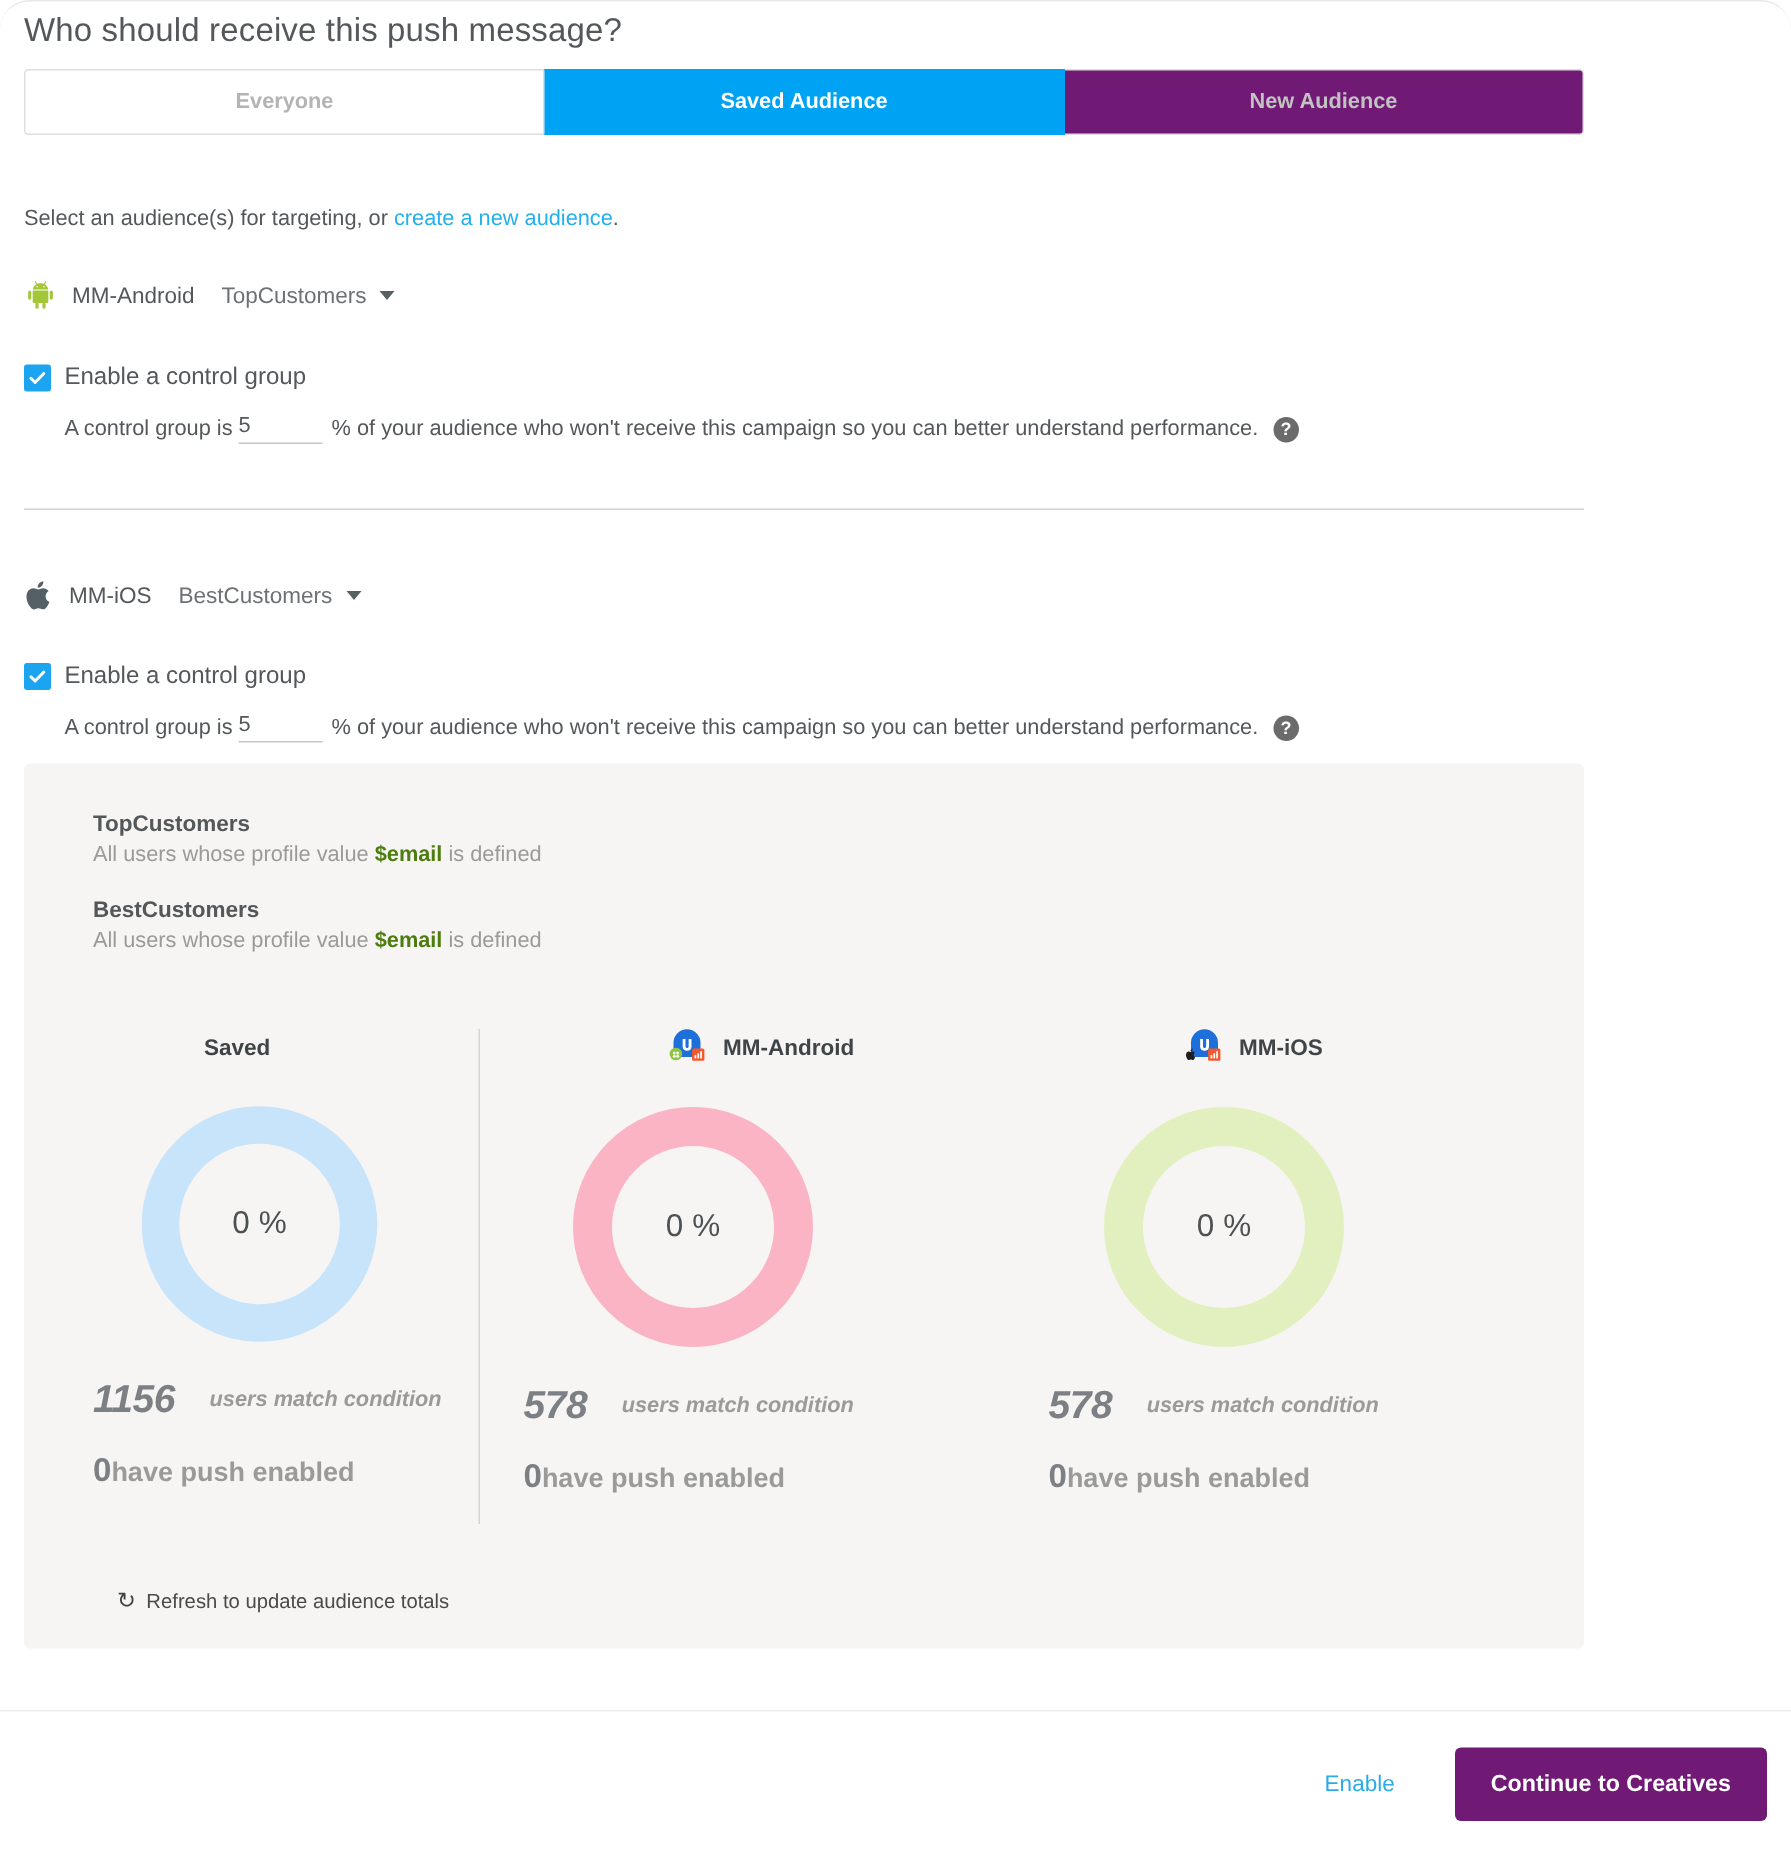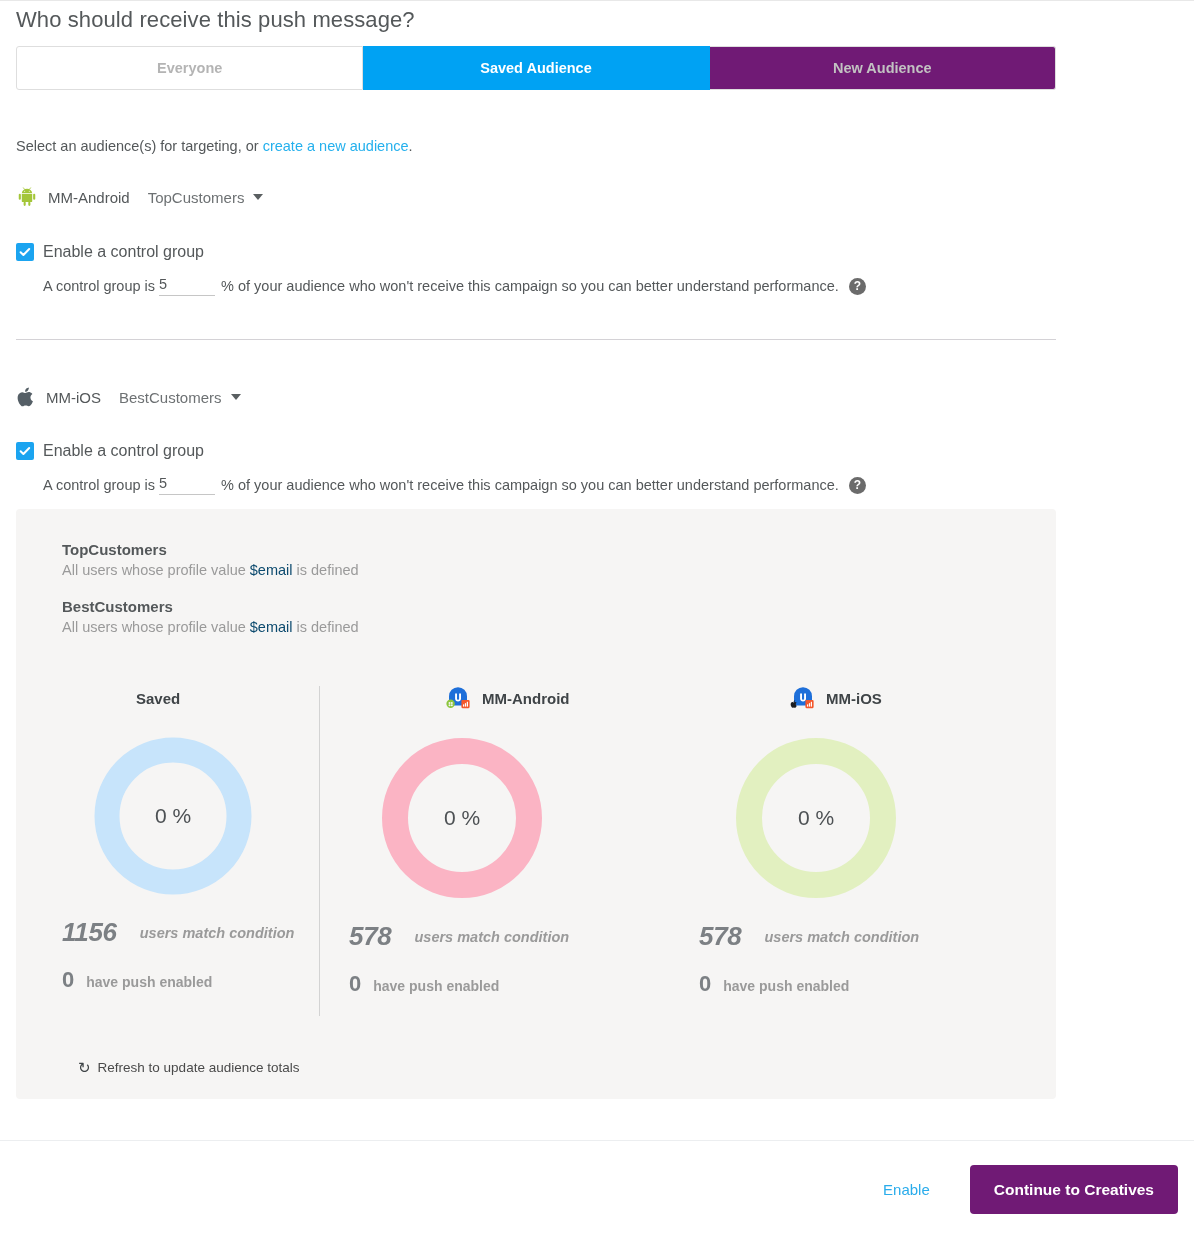--- a/index.html
+++ b/index.html
@@ -10,20 +10,21 @@
     color: #4a4a4a;
     -webkit-font-smoothing: antialiased;
   }
   .page {
     position: relative;
     width: 1194px;
     height: 1233px;
     overflow: hidden;
     background: #fff;
     border-top: 1px solid #e8e8e8;
+    border-radius: 20px;
   }
 
   
   .heading {
     position: absolute;
     left: 16px; top: 6px;
     font-size: 22px;
     font-weight: 400;
     color: #54585a;
     letter-spacing: 0.1px;
@@ -189,21 +190,21 @@
   .aud-def .ad-title {
     font-size: 15px;
     font-weight: 700;
     color: #54585a;
   }
   .aud-def .ad-sub {
     margin-top: 4px;
     font-size: 14.5px;
     color: #9a9a9a;
   }
-  .aud-def .ad-sub b { color: #0c4a6e; font-weight: 400; }
+  .aud-def .ad-sub b { color: #4d7c0f; font-weight: 700; }
 
   
   .stats {
     position: absolute;
     left: 0; top: 176px;
     width: 1040px;
     display: flex;
   }
   .stat-col {
     position: relative;
@@ -274,22 +275,22 @@
     display: flex;
     align-items: baseline;
     margin-top: 19px;
   }
   .small-line .snum {
     font-size: 22px;
     font-weight: 700;
     color: #7c8084;
   }
   .small-line .stext {
-    margin-left: 12px;
-    font-size: 14px;
+    margin-left: 0;
+    font-size: 18px;
     font-weight: 700;
     color: #9a9a9a;
   }
 
   .refresh {
     position: absolute;
     left: 62px; bottom: 24px;
     display: flex;
     align-items: center;
     font-size: 13.5px;

